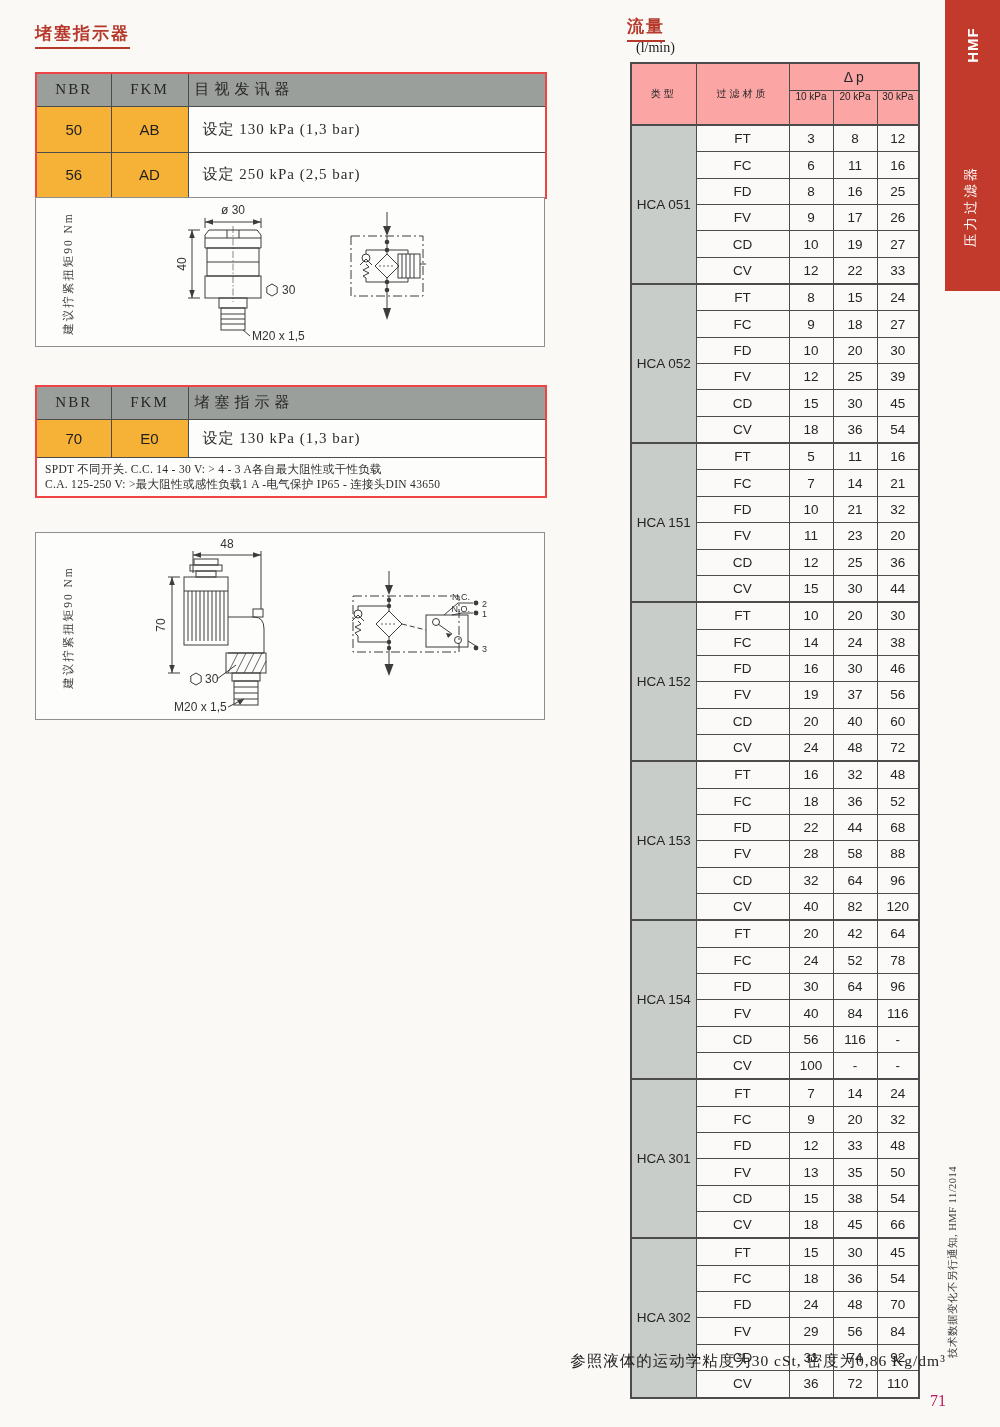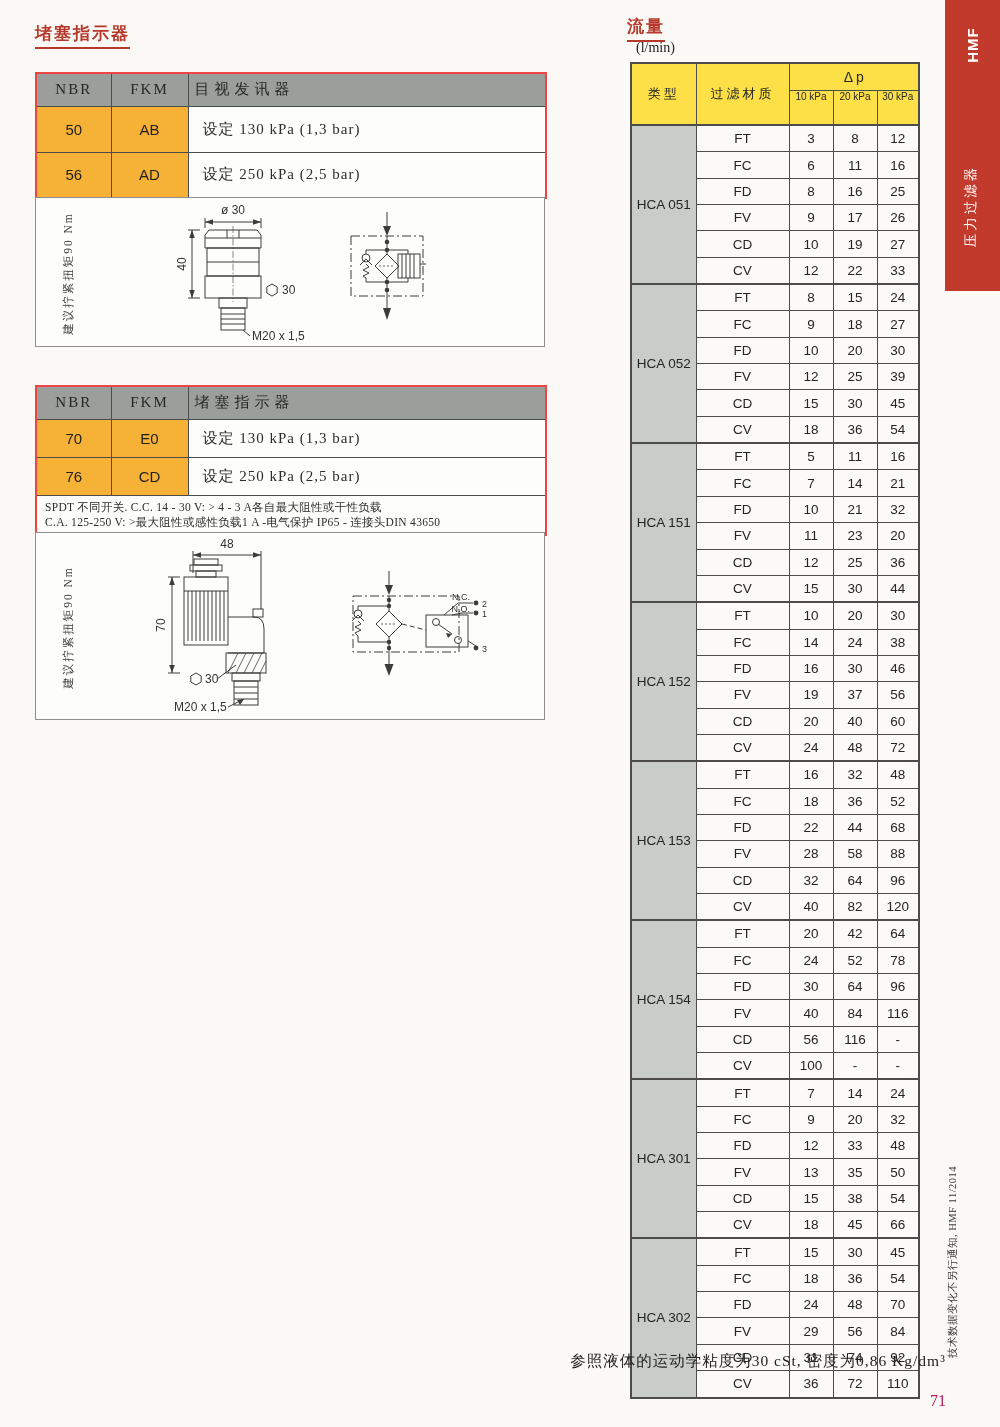--- a/index.html
+++ b/index.html
@@ -22,22 +22,22 @@
   .cell-desc{background:#fdfdfc;text-align:left;padding-left:14px;font-size:15px;letter-spacing:1px;}
   .note-cell{background:#fdfdfc;font-size:11.5px;line-height:15px;padding:4px 8px;letter-spacing:0.3px;}
   
   .draw-box{position:absolute;left:35px;width:508px;background:#fdfdfc;border:1px solid #8f8f8d;}
   .torque{position:absolute;transform:rotate(-90deg);font-size:11.5px;letter-spacing:2px;
           color:#3a3a3a;text-align:center;}
   
   .flow-table{position:absolute;left:630px;top:62px;width:288px;table-layout:fixed;
               border:2px solid #4c4c4c;}
   .flow-table th,.flow-table td{border:1px solid #4c4c4c;padding:0;overflow:hidden;}
-  .flow-table th{background:#fde047;font-weight:normal;color:#262626;}
-  .th-type{font-size:13px;letter-spacing:3px;font-family:Liberation Serif, serif;}
+  .flow-table th{background:#fca5a5;font-weight:normal;color:#262626;}
+  .th-type{font-size:10px;letter-spacing:3px;font-family:Liberation Serif, serif;}
   .th-dp{font-family:"Liberation Sans",sans-serif;font-size:14px;height:26px;}
   .th-kpa{font-family:"Liberation Sans",sans-serif;font-size:10px;line-height:11px;height:30px;}
   .th-kpa .sub{font-size:9px;margin-left:44px;}
   .flow-table td{font-family:"Liberation Sans",sans-serif;font-size:13.5px;text-align:center;
                  height:25.35px;background:#fbfaf8;color:#252525;}
   td.cell-type{background:#c9cdc9;font-size:13.5px;}
   .group-top{border-top:2px solid #4c4c4c !important;}
   
   .footnote{position:absolute;left:558px;top:1349px;width:400px;font-size:15.5px;
             line-height:23px;letter-spacing:1px;color:#222;text-align:center;}
@@ -166,25 +166,20 @@
     <tbody>
         <tr style="height:33px">
       <th>NBR</th>
       <th>FKM</th>
       <th class="lft">堵塞指示器</th>
     </tr>
     <tr style="height:38px">
       <td class="cell-code">70</td>
       <td class="cell-code">E0</td>
       <td class="cell-desc">设定 130 kPa (1,3 bar)</td>
-    </tr>
-    <tr style="height:38px">
-      <td class="cell-code">76</td>
-      <td class="cell-code">CD</td>
-      <td class="cell-desc">设定 250 kPa (2,5 bar)</td>
     </tr>
     <tr style="height:38px">
       <td class="note-cell" colspan="3">
         <div>SPDT 不同开关. C.C. 14 - 30 V: &gt; 4 - 3 A各自最大阻性或干性负载</div>
         <div>C.A. 125-250 V: &gt;最大阻性或感性负载1 A -电气保护 IP65 - 连接头DIN 43650</div>
       </td>
     </tr>
   </tbody>
     </table>
 

